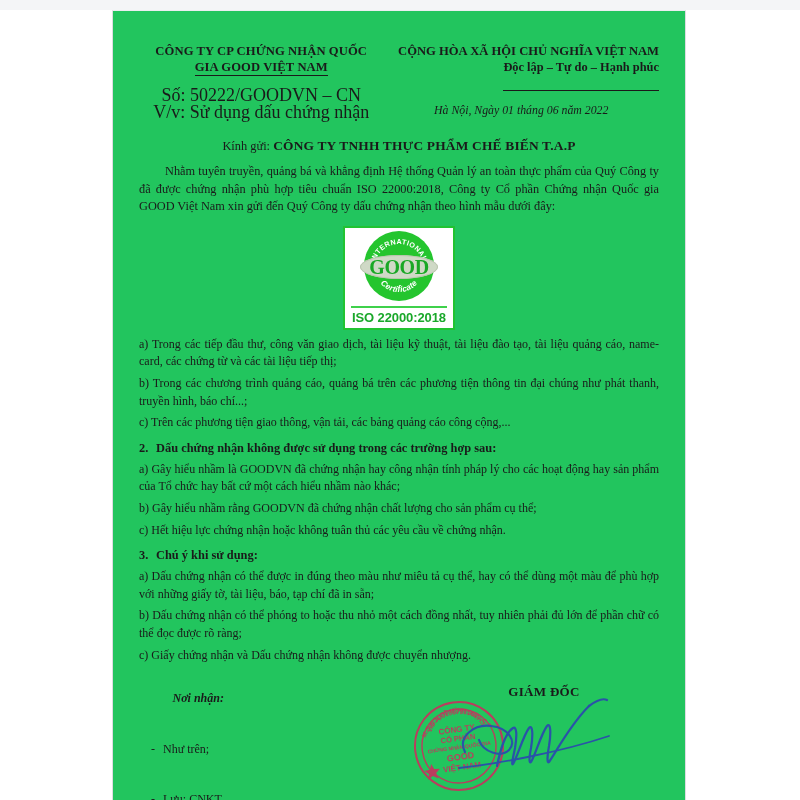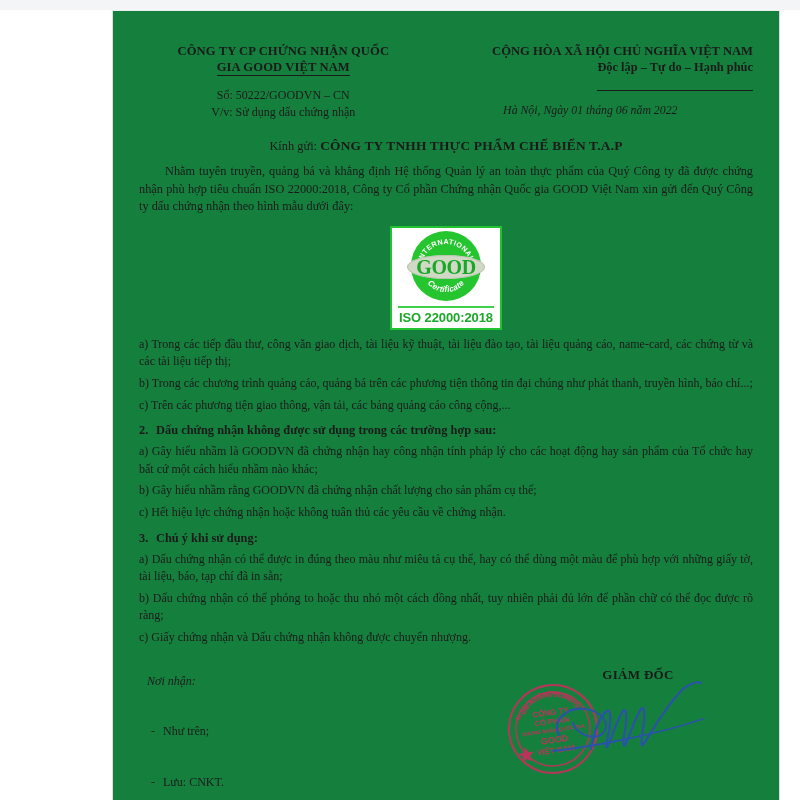--- a/index.html
+++ b/index.html
@@ -24,23 +24,23 @@
   .top-strip {
     position: absolute;
     left: 0; top: 0;
     width: 800px; height: 10px;
     background: #f4f5f7;
   }
   .page {
     position: absolute;
     left: 112px;
     top: 10px;
-    width: 668px;
+    width: 574px;
     height: 790px;
-    background: #15803d;
+    background: #22c55e;
     border-left: 1px solid #dcdde2;
     border-right: 1px solid #dcdde2;
     border-top: 1px solid #eceef1;
     box-sizing: border-box;
     padding: 0 26px;
     box-shadow: 0 0 0 0 rgba(0,0,0,0);
   }
 
   
   .header {
@@ -67,21 +67,21 @@
     font-weight: bold;
     font-size: 12.4px;
     line-height: 16px;
   }
   .motto .ul { border-bottom: 1.3px solid #1a1a1a; padding-bottom: 16px; }
 
   .subhdr {
     display: flex;
     margin-top: 12px;
   }
-  .subhdr-left { width: 47%; text-align: center; font-size: 12px; line-height: 16.5px; }
+  .subhdr-left { width: 47%; text-align: center; font-size: 18px; line-height: 16.5px; }
   .subhdr-right { width: 53%; text-align: center; font-size: 11.8px; font-style: italic; padding-top: 16px; }
 
   
   .kinh-gui {
     text-align: center;
     margin-top: 18px;
     font-size: 12.4px;
   }
   .kinh-gui .lead { font-style: normal; }
   .kinh-gui .to { font-weight: bold; font-size: 13.4px; letter-spacing: .2px; }
@@ -192,21 +192,21 @@
     position: relative;
     margin-top: 20px;
     height: 120px;
   }
   .noi-nhan {
     position: absolute;
     left: 8px; top: 6px;
     font-size: 12px;
     line-height: 16.5px;
   }
-  .noi-nhan .title { font-weight: normal; font-style: italic; }
+  .noi-nhan .title { font-weight: bold; font-style: italic; text-align: right; }
   .noi-nhan ul { list-style: none; margin: 2px 0 0 0; padding: 0; }
   .noi-nhan li { position: relative; padding-left: 16px; margin-top: 34px; }
   .noi-nhan li:before {
     content: "-";
     position: absolute;
     left: 4px;
   }
 
   .sign-block {
     position: absolute;

